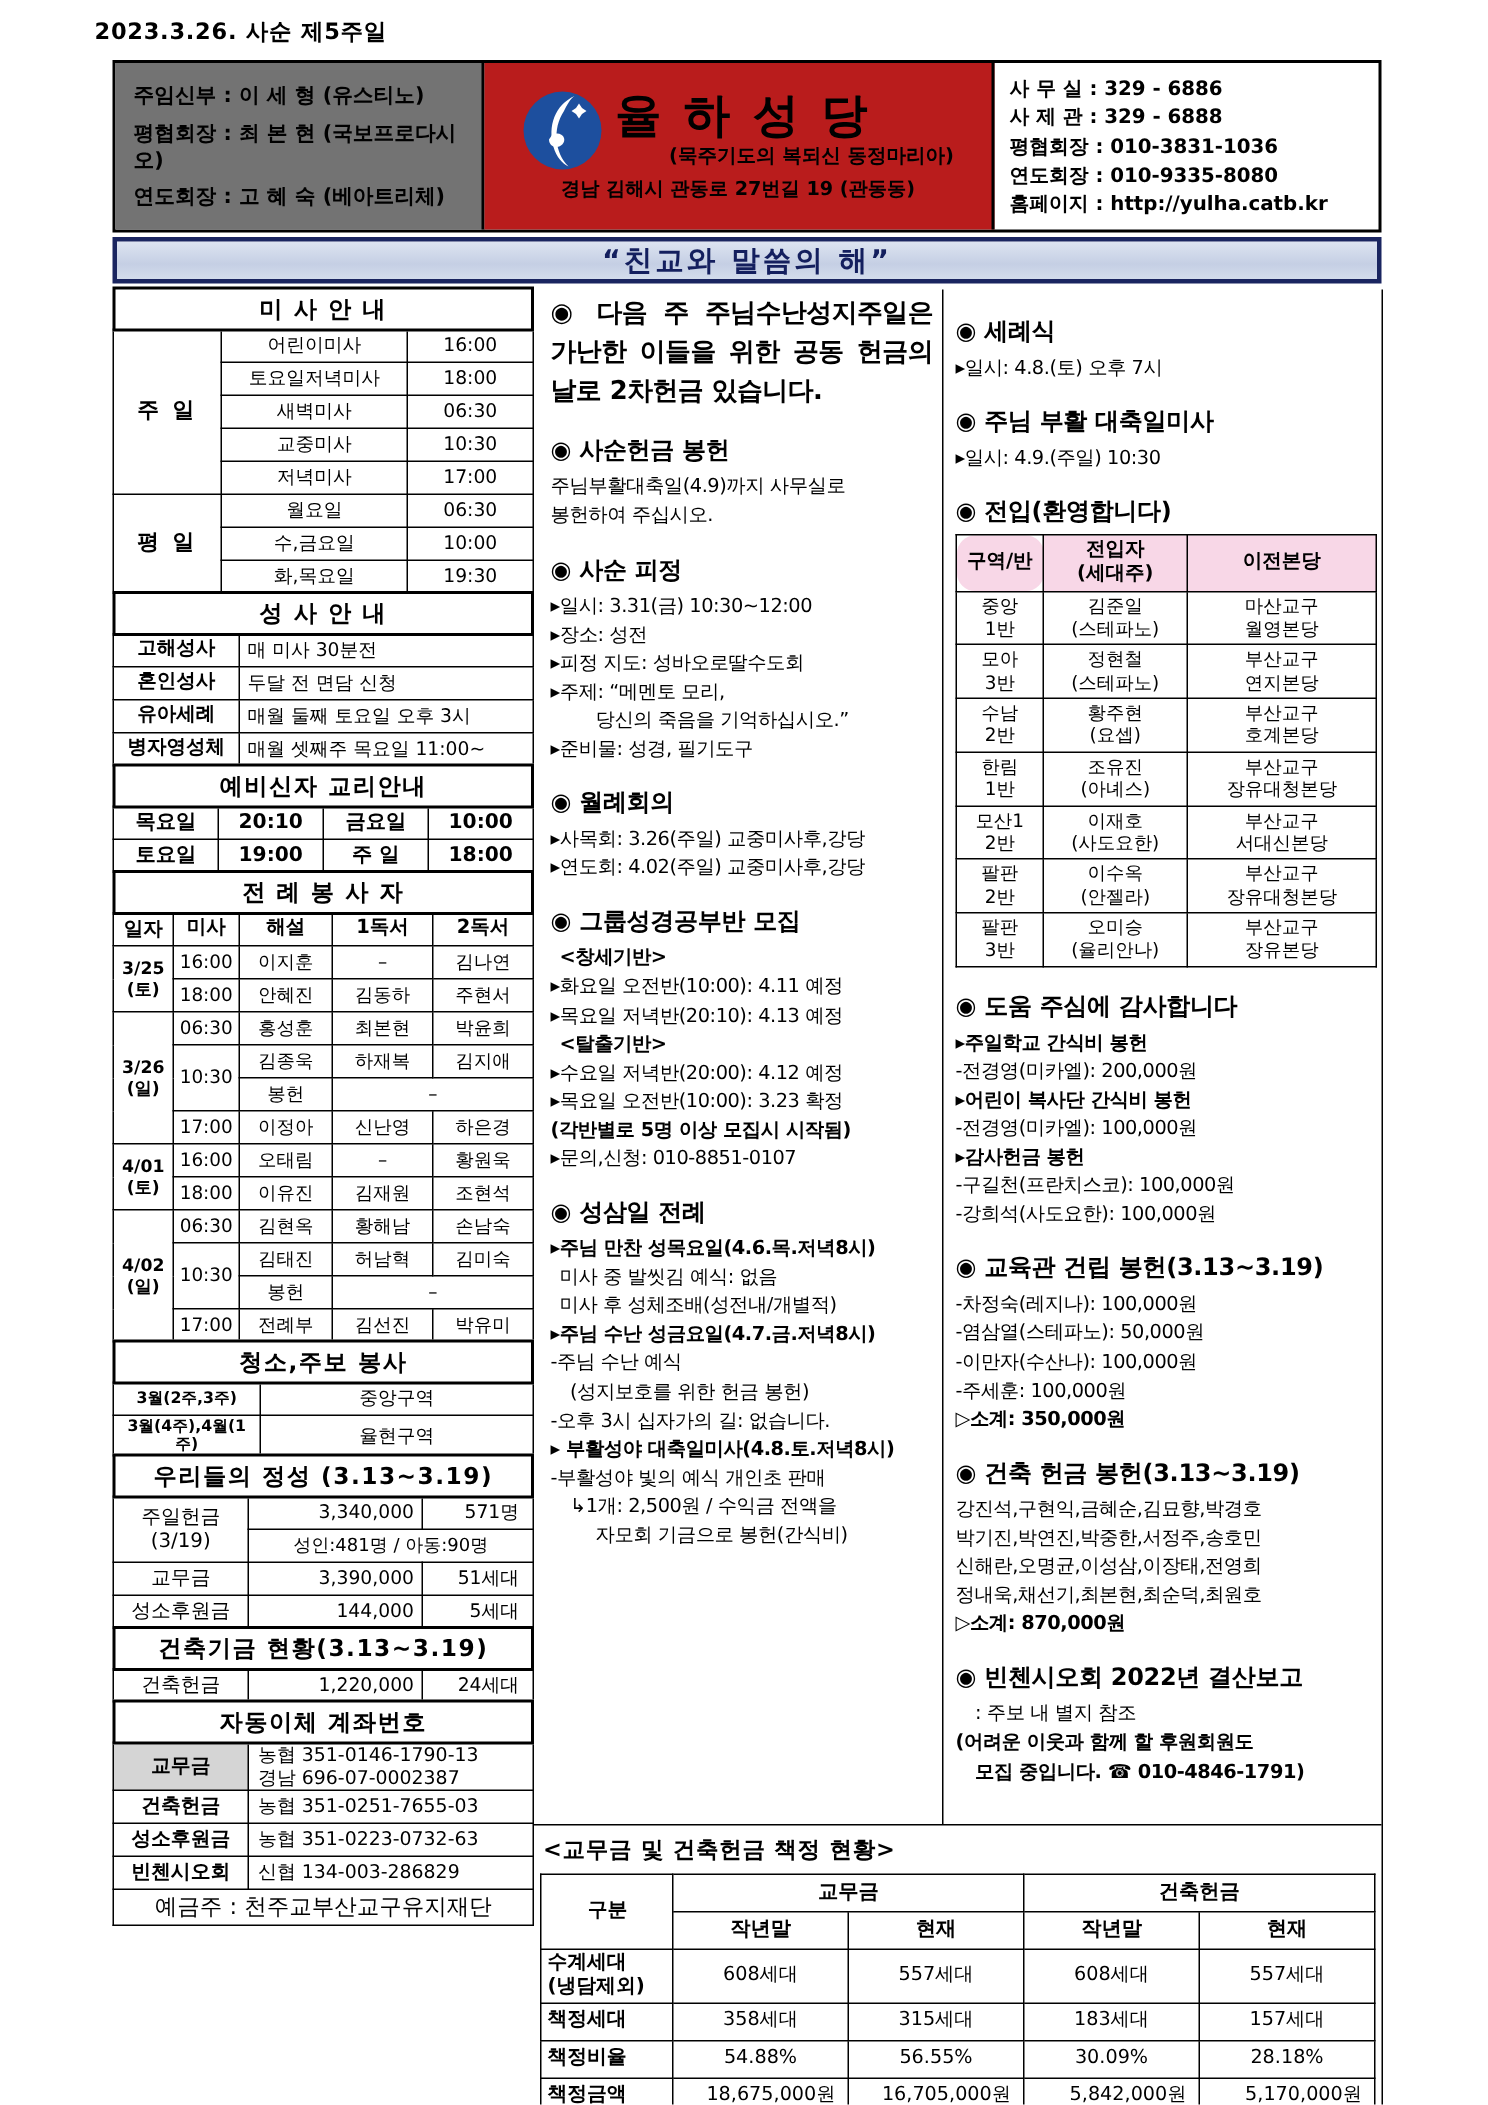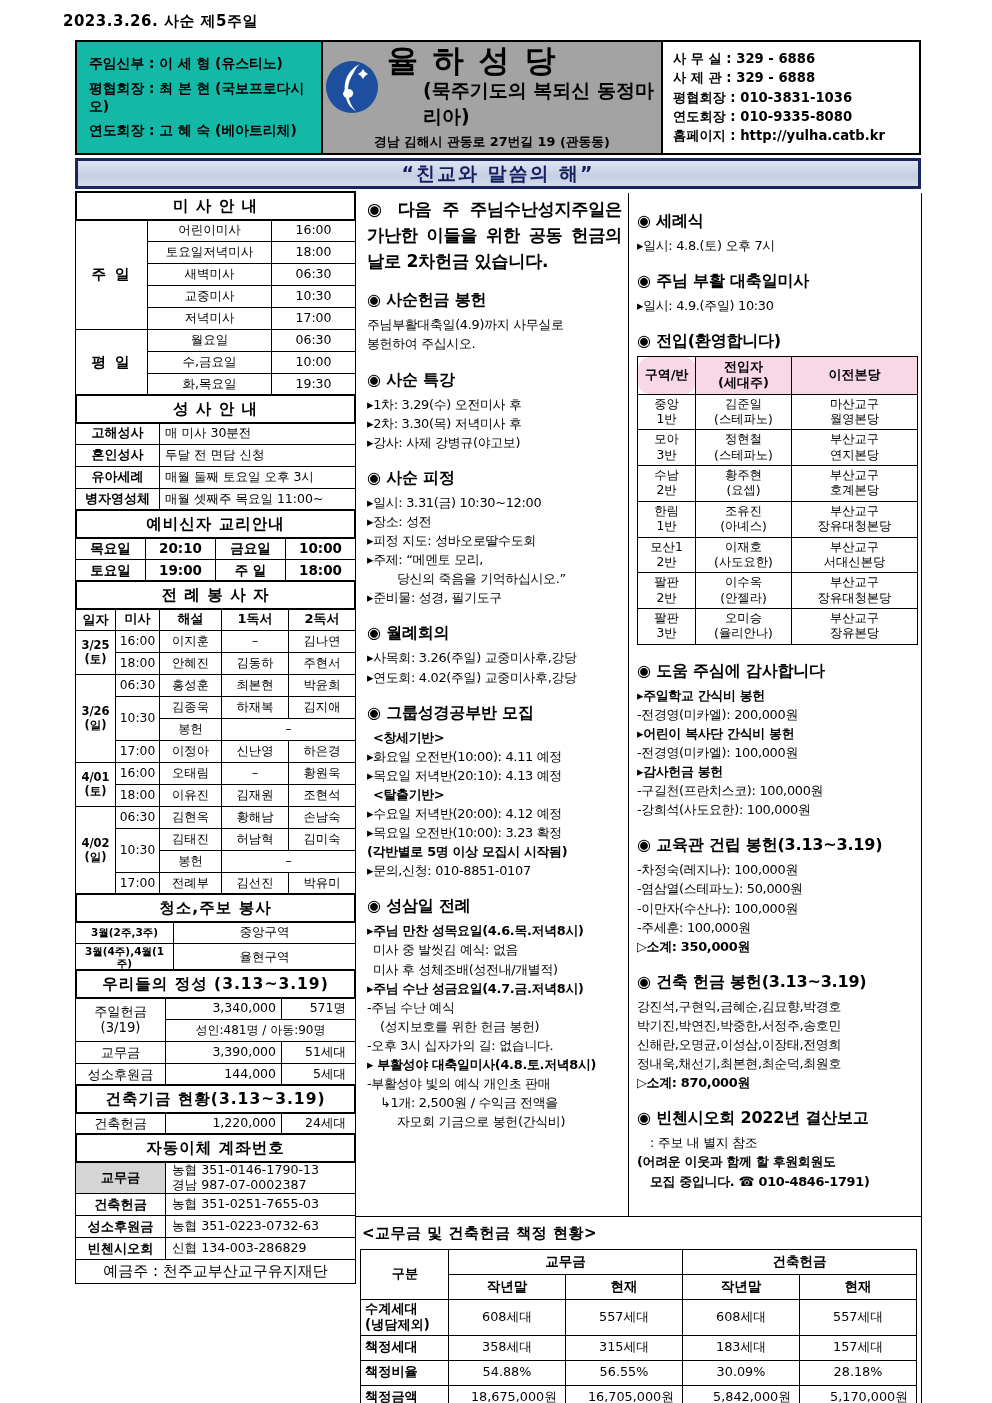--- a/index.html
+++ b/index.html
@@ -7,27 +7,27 @@
   body {
     height:1403px; background:#fff; color:#000; position:relative; overflow:hidden;
     font-family:"DejaVu Sans","Liberation Sans",sans-serif;
   }
   .pre { white-space:pre-line; }
 
   .date-line { position:absolute; left:63px; top:12px; font-size:15px; font-weight:bold; letter-spacing:0.5px; }
 
   
   .header-box { position:absolute; left:75px; top:40px; width:846px; height:115px; border:2px solid #000; display:flex; background:#fff; }
-  .hdr-left { width:246px; border-right:2px solid #000; display:flex; flex-direction:column; justify-content:space-evenly; padding:6px 4px 6px 12px; background:#14b8a6; }
+  .hdr-left { width:246px; border-right:2px solid #000; display:flex; flex-direction:column; justify-content:space-evenly; padding:6px 4px 6px 12px; background:#737373; }
   .hdr-left .hl { font-size:13.8px; font-weight:bold; }
-  .hdr-center { width:340px; background:#a3a3a3; border-right:2px solid #000; display:flex; flex-direction:column; justify-content:center; align-items:center; padding:4px 2px; }
+  .hdr-center { width:340px; background:#b91c1c; border-right:2px solid #000; display:flex; flex-direction:column; justify-content:center; align-items:center; padding:4px 2px; }
   .hdr-center .row1 { display:flex; align-items:center; gap:8px; }
   .logo { width:54px; height:54px; flex:none; }
   .main-title { font-size:31px; font-weight:bold; letter-spacing:2px; line-height:1; }
-  .sub-title { font-size:19px; font-weight:bold; margin-top:2px;margin-left:36px; }
+  .sub-title { font-size:13px; font-weight:bold; margin-top:2px;margin-left:36px; }
   .addr { font-size:12.8px; font-weight:bold; margin-top:4px; }
   .hdr-right { flex:1; padding:8px 4px 8px 10px; display:flex; flex-direction:column; justify-content:space-between; }
   .hdr-right .hr { font-size:13.2px; font-weight:bold; white-space:nowrap; }
 
   
   .banner { position:absolute; left:75px; top:158px; width:846px; height:31px; border:3px solid #1a2560;
     background:linear-gradient(180deg,#dde4f1 0%,#c5cfe4 60%,#d3dcec 100%);
     display:flex; align-items:center; justify-content:center;
     font-size:19px; font-weight:bold; color:#141f5e; letter-spacing:2px; }
 
@@ -359,21 +359,21 @@
       </tr>
     </tbody>
       </table>
 
     <div class="sec-h">자동이체 계좌번호</div>
     <table class="tbl acc">
       <tbody>
           <tr>
             <td class="lab4 gray">교무금</td>
             <td class="acct pre">농협 351-0146-1790-13
-경남  987-07-0002387</td>
+경남  696-07-0002387</td>
           </tr>
       <tr>
             <td class="lab4">건축헌금</td>
             <td class="acct">농협 351-0251-7655-03</td>
           </tr>
       <tr>
             <td class="lab4">성소후원금</td>
             <td class="acct">농협 351-0223-0732-63</td>
           </tr>
       <tr>
@@ -392,26 +392,20 @@
 
       <div class="col-mid">
         <div class="notice">◉ 다음 주 주님수난성지주일은 가난한 이들을 위한 공동 헌금의 날로 2차헌금 있습니다.</div>
 
         <div class="sec">
           <div class="sec-t">◉ 사순헌금 봉헌</div>
           <div class="ln">주님부활대축일(4.9)까지 사무실로</div>
           <div class="ln">봉헌하여 주십시오.</div>
         </div>
 
-        <div class="sec">
-          <div class="sec-t">◉ 사순 특강</div>
-          <div class="ln">▸1차: 3.29(수) 오전미사 후</div>
-          <div class="ln">▸2차: 3.30(목) 저녁미사 후</div>
-          <div class="ln">▸강사: 사제 강병규(야고보)</div>
-        </div>
 
         <div class="sec">
           <div class="sec-t">◉ 사순 피정</div>
           <div class="ln">▸일시: 3.31(금) 10:30~12:00</div>
           <div class="ln">▸장소: 성전</div>
           <div class="ln">▸피정 지도: 성바오로딸수도회</div>
           <div class="ln">▸주제: “메멘토 모리,</div>
           <div class="ln ind2">당신의 죽음을 기억하십시오.”</div>
           <div class="ln">▸준비물: 성경, 필기도구</div>
         </div>

